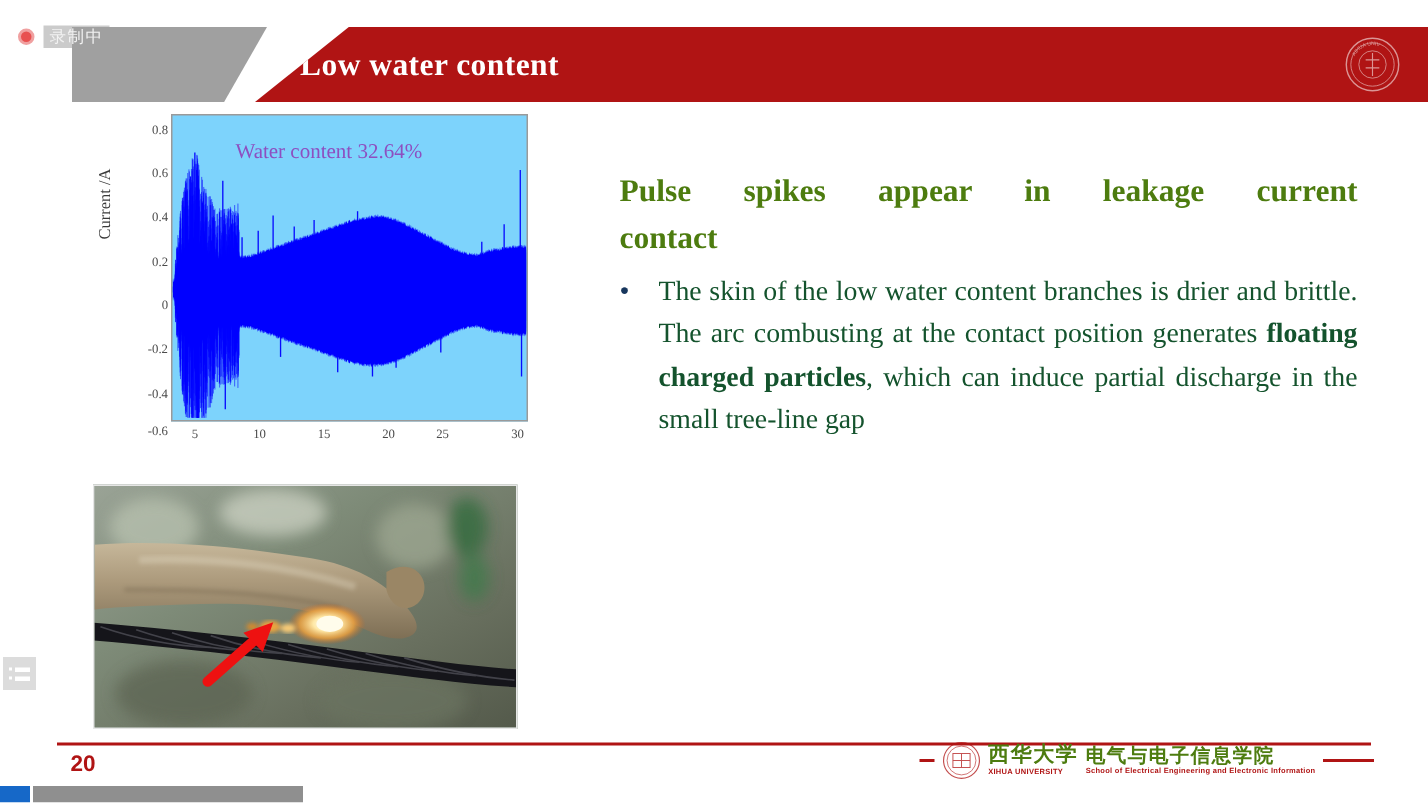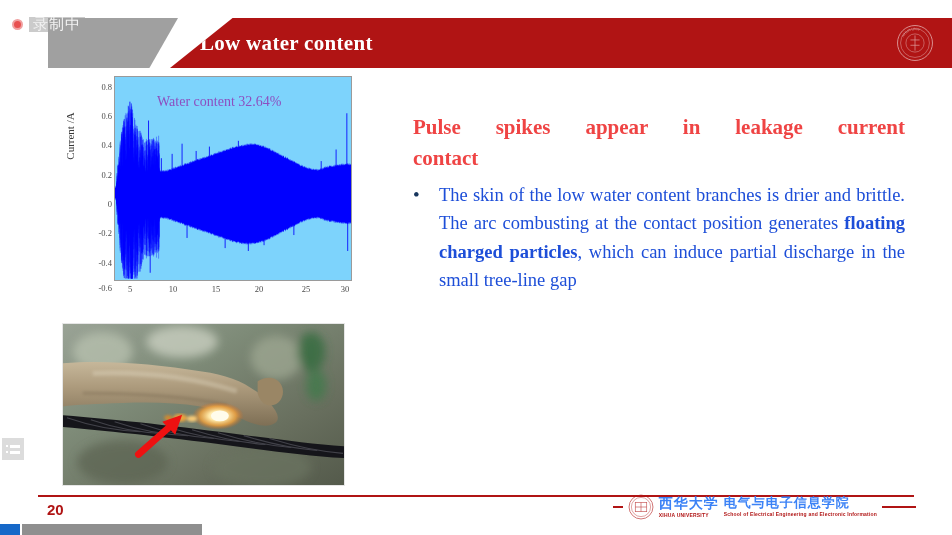--- a/index.html
+++ b/index.html
@@ -19,21 +19,21 @@
   #rec-badge {
     position: absolute;
     left: 12px;
     top: 14px;
     height: 20px;
     display: flex;
     align-items: center;
     gap: 6px;
     z-index: 40;
     font-family: "DejaVu Sans", sans-serif;
-    font-size: 15px;
+    font-size: 11px;
     color: #8a8a8a;
     text-align: right;
   }
   #rec-dot {
     width: 11px; height: 11px;
     border-radius: 50%;
     border: 2px solid #f0a0a0;
     background: #e85050;
     box-sizing: border-box;
   }
@@ -172,21 +172,21 @@
   }
   #photo { display: block; width: 100%; height: 100%; }
 
   
   #textcol {
     position: absolute;
     left: 413px; top: 112px;
     width: 492px;
   }
   #heading {
-    color: #ef4444;
+    color: #4d7c0f;
     font-size: 21px;
     font-weight: bold;
     line-height: 1.46;
     text-align: justify;
     text-align-last: justify;
     font-family: "Liberation Serif", serif;
   }
   #heading .lastline { text-align-last: left; }
   #bullet-row {
     display: flex;
@@ -195,21 +195,21 @@
   #bullet-dot {
     flex: 0 0 auto;
     width: 26px;
     color: #17365d;
     font-size: 19px;
     line-height: 1.52;
     text-align: left;
   }
   #bullet-text {
     flex: 1 1 auto;
-    color: #1d4ed8;
+    color: #14532d;
     font-size: 18.5px;
     line-height: 1.52;
     text-align: justify;
     font-family: "Liberation Serif", serif;
   }
   #bullet-text b { font-weight: bold; }
 
   
   #footer-rule {
     position: absolute;
@@ -230,25 +230,25 @@
     right: 36px; top: 492px;
     display: flex;
     align-items: center;
     gap: 5px;
     height: 30px;
   }
   .flogo-dash { width: 10px; height: 2px; background: #b01414; }
   #flogo-seal { width: 26px; height: 26px; opacity: 0.75; }
   .flogo-block { display: flex; flex-direction: column; line-height: 1; }
   .flogo-cn {
-    color: #3b82f6;
+    color: #4d7c0f;
     font-size: 13px;
     font-weight: bold;
     letter-spacing: 1px;
-    font-family: Liberation Mono, monospace;
+    font-family: Liberation Serif, serif;
   }
   .flogo-en {
     color: #b01414;
     font-size: 5px;
     font-weight: bold;
     letter-spacing: 0.2px;
     margin-top: 2px;
     font-family: "Liberation Sans", sans-serif;
   }
   .flogo-block.uni .flogo-cn { font-size: 14px; }
@@ -1784,21 +1784,21 @@
             <line x1="234.66" x2="234.66" y1="117.14" y2="175.71" stroke="#0000ff" stroke-width="0.9" opacity="0.95"></line>
           </g>
       </svg>
       <div id="annot">Water content 32.64%</div>
     </div>
 
     <span class="xtick" style="left:88px;  top:216px;">5</span>
     <span class="xtick" style="left:131px; top:216px;">10</span>
     <span class="xtick" style="left:174px; top:216px;">15</span>
     <span class="xtick" style="left:217px; top:216px;">20</span>
-    <span class="xtick" style="left:264px; top:216px;">25</span>
+    <span class="xtick" style="left:253px; top:216px;">25</span>
     <span class="xtick" style="left:303px; top:216px;">30</span>
 
   </div>
 
   <div id="photo-card">
     <svg id="photo" viewBox="0 0 283 163" preserveAspectRatio="none">
       <defs>
         <linearGradient id="bgg" x1="0" y1="0" x2="1" y2="1">
           <stop offset="0%" stop-color="#9aa396"></stop>
           <stop offset="35%" stop-color="#7e8b78"></stop>

